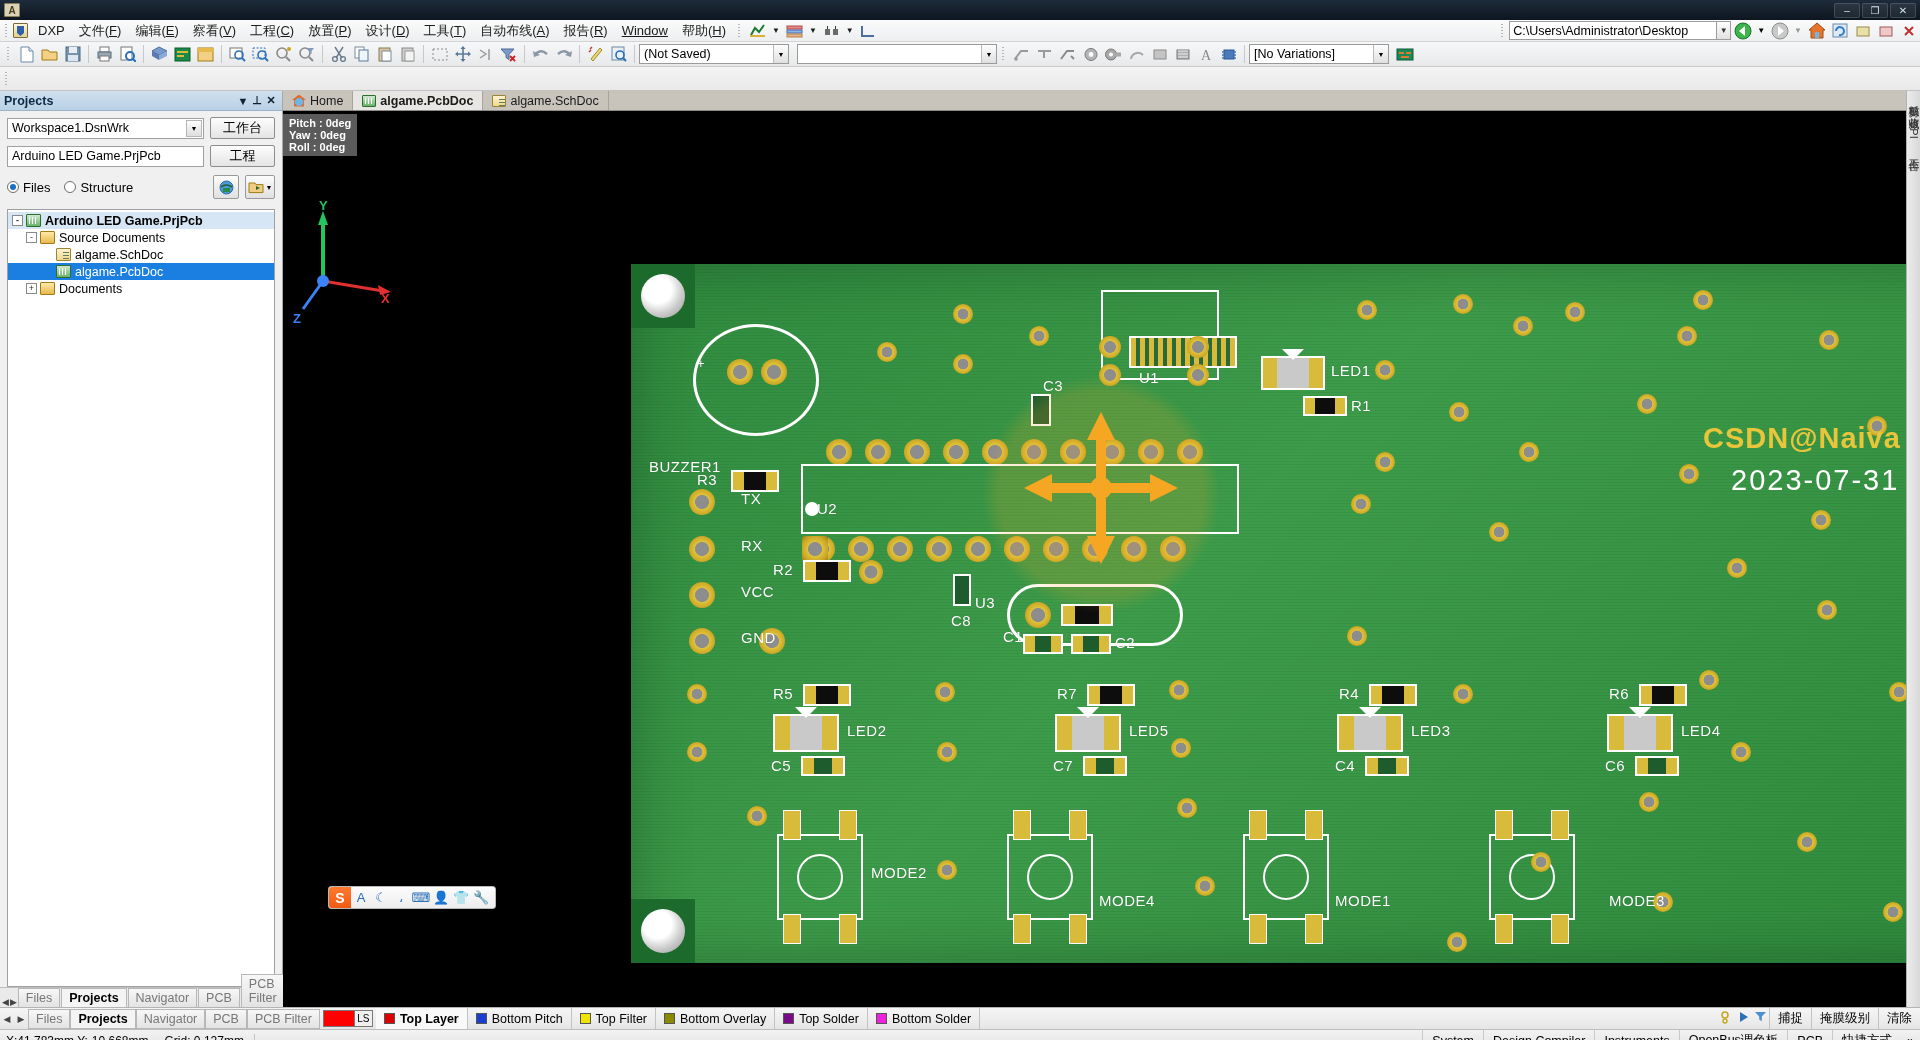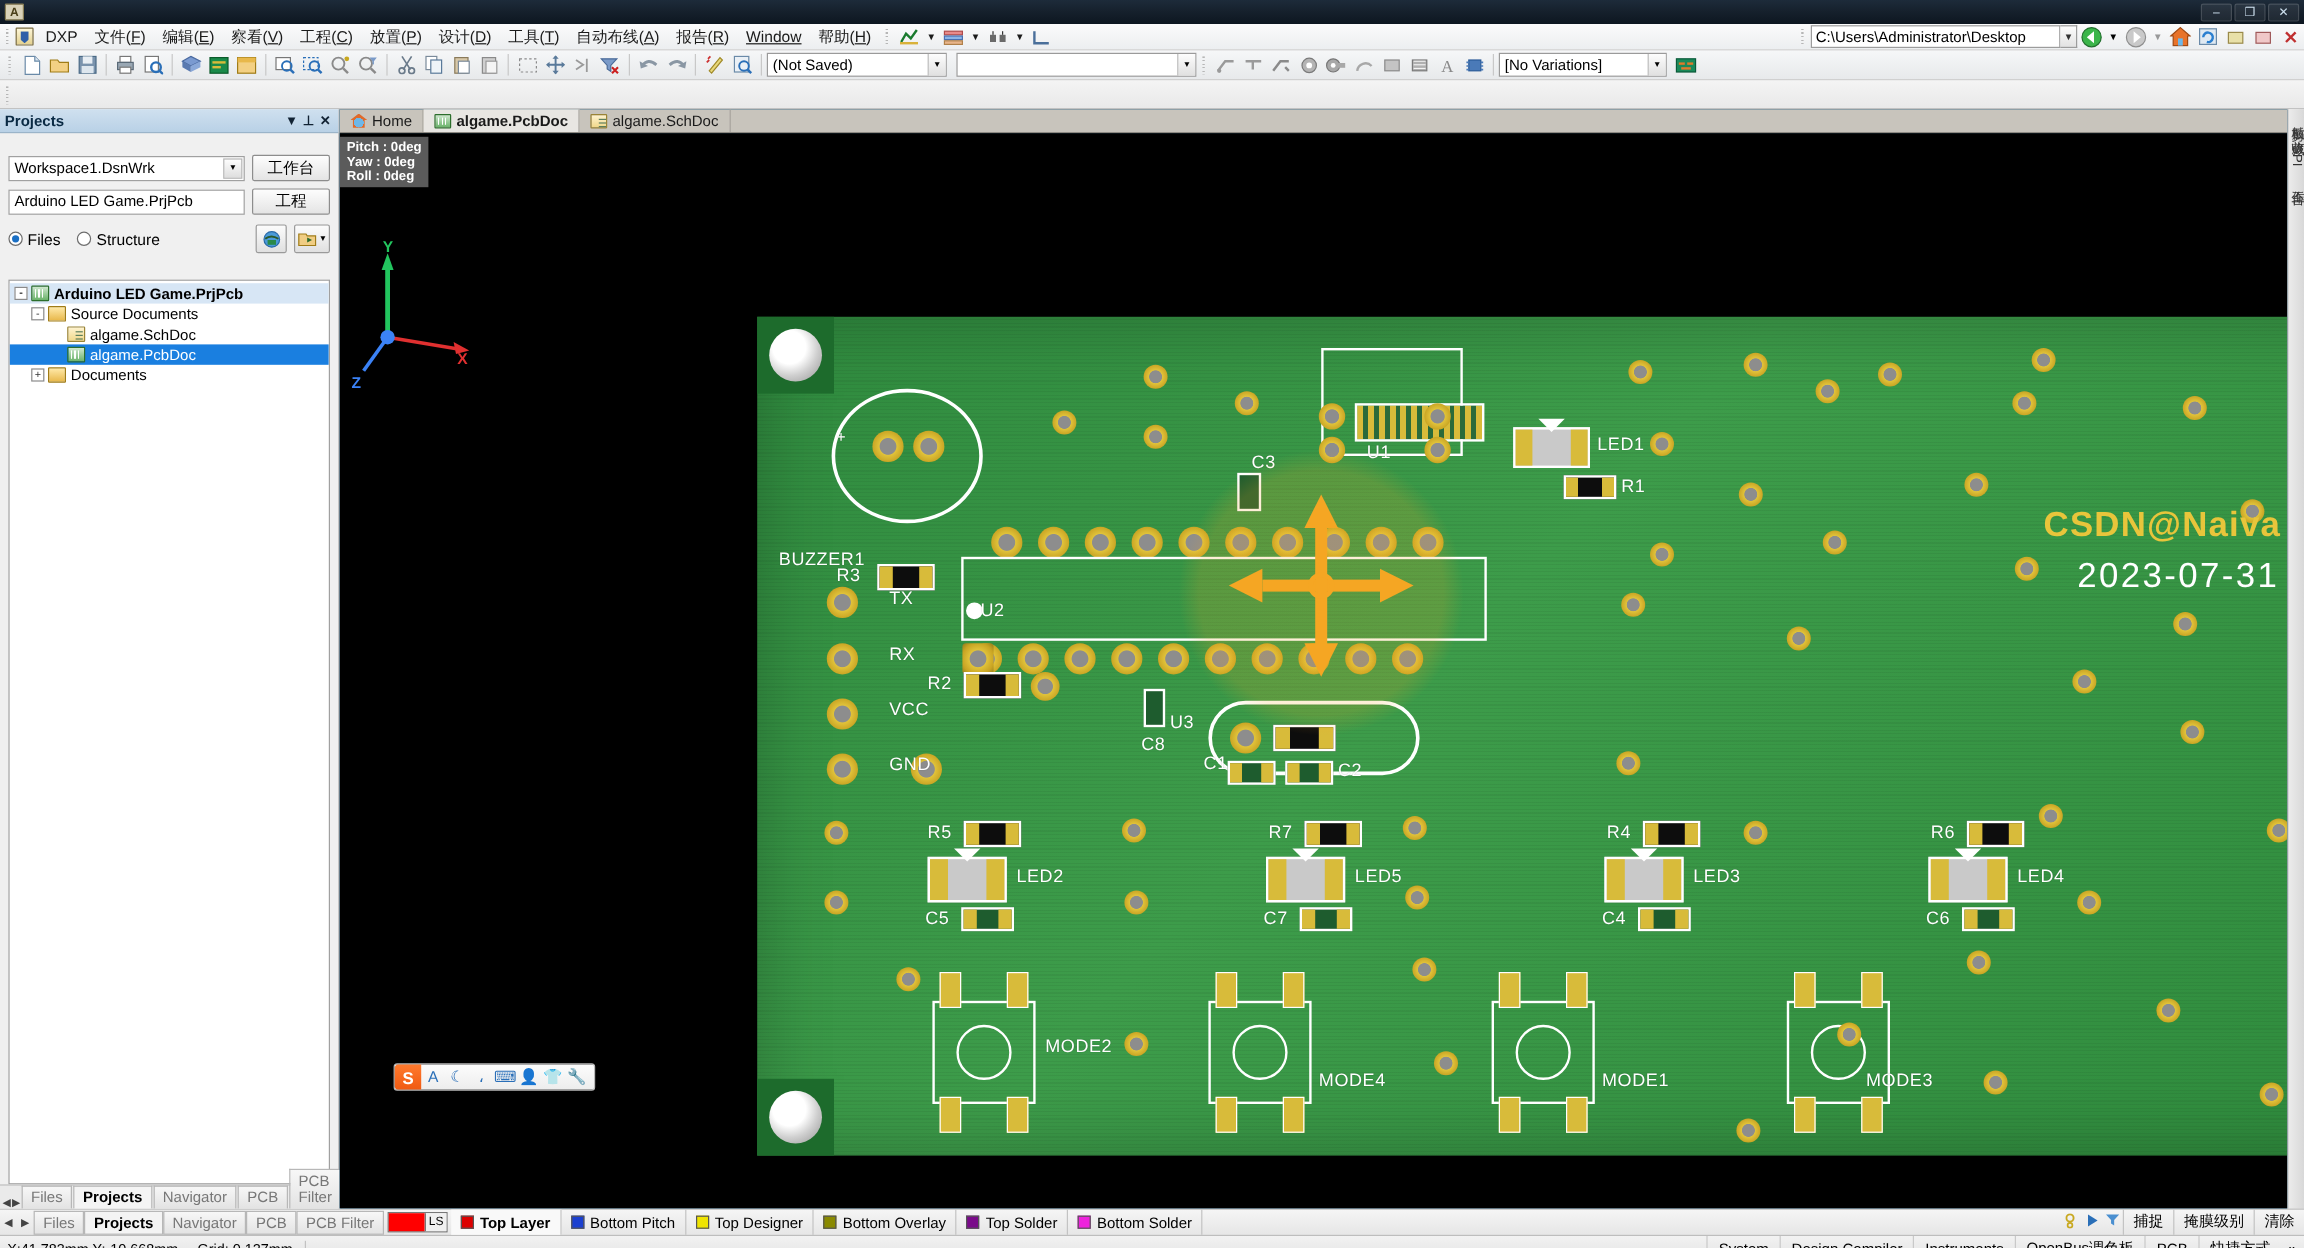--- a/index.html
+++ b/index.html
@@ -82,21 +82,21 @@
   
   #projects { width: 283px; background: #f0f0f0; display: flex; flex-direction: column;
               border-right: 1px solid #a8a8a8; }
   .panel-head {
     height: 20px; background: linear-gradient(to bottom,#cfe0ef,#b9d1e6);
     display: flex; align-items: center; padding: 0 4px; border-bottom: 1px solid #9bb4c9;
     font-weight: bold; font-size: 12.5px; color: #0a2a44;
   }
   .panel-head .spacer { flex: 1; }
   .panel-head .ph-btn { width: 14px; text-align: center; font-size: 11px; color: #123; }
-  .pbody { padding: 18px 7px; display: flex; flex-direction: column; gap: 6px; }
+  .pbody { padding: 6px 7px; display: flex; flex-direction: column; gap: 6px; }
   .row { display: flex; gap: 6px; align-items: center; }
   .textbox { flex: 1; height: 21px; border: 1px solid #a0a0a0; background: #fff;
              display: flex; align-items: center; padding-left: 4px; font-size: 12.5px; position: relative; }
   .textbox .arrow { position:absolute; right:1px; top:1px; width:16px; height:17px;
     background: linear-gradient(to bottom,#fdfdfd,#dedede); border:1px solid #b5b5b5;
     display:flex;align-items:center;justify-content:center;font-size:7px; }
   .btn {
     width: 65px; height: 22px; border: 1px solid #8d8d8d; border-radius: 2px;
     background: linear-gradient(to bottom,#fdfdfd,#e4e4e4);
     display: flex; align-items: center; justify-content: center; font-size: 13px;
@@ -909,21 +909,21 @@
         <div class="slk" style="left:422px;top:493px">C7</div>
         <div class="slk" style="left:708px;top:421px">R4</div>
         <div class="slk" style="left:780px;top:458px">LED3</div>
         <div class="slk" style="left:704px;top:493px">C4</div>
         <div class="slk" style="left:978px;top:421px">R6</div>
         <div class="slk" style="left:1050px;top:458px">LED4</div>
         <div class="slk" style="left:974px;top:493px">C6</div>
         <div class="slk" style="left:240px;top:600px">MODE2</div>
         <div class="slk" style="left:468px;top:628px">MODE4</div>
         <div class="slk" style="left:704px;top:628px">MODE1</div>
-        <div class="slk" style="left:924px;top:628px">MODE3</div>
+        <div class="slk" style="left:978px;top:628px">MODE3</div>
 
         <div style="position:absolute;left:350px;top:110px;width:240px;height:240px;border-radius:50%;background:radial-gradient(circle,rgba(245,166,35,0.18) 0 60%,transparent 70%)"></div>
         <svg width="170" height="170" style="position:absolute;left:385px;top:140px">
           <g fill="#f5a623">
             <rect x="36" y="79" width="98" height="10"></rect>
             <rect x="80" y="36" width="10" height="98"></rect>
             <polygon points="8,84 36,70 36,98"></polygon>
             <polygon points="162,84 134,70 134,98"></polygon>
             <polygon points="85,8 71,36 99,36"></polygon>
             <polygon points="85,160 71,132 99,132"></polygon>
@@ -976,21 +976,21 @@
   <div class="ltab act">
     <span class="lsw" id="sw0" style="background: rgb(221, 0, 0);"></span>
     <span>Top Layer</span>
   </div>
   <div class="ltab">
     <span class="lsw" id="sw1" style="background: rgb(26, 63, 208);"></span>
     <span>Bottom Pitch</span>
   </div>
   <div class="ltab">
     <span class="lsw" id="sw2" style="background: rgb(240, 228, 0);"></span>
-    <span>Top Designer</span>
+    <span>Top Filter</span>
   </div>
   <div class="ltab">
     <span class="lsw" id="sw3" style="background: rgb(138, 138, 0);"></span>
     <span>Bottom Overlay</span>
   </div>
   <div class="ltab">
     <span class="lsw" id="sw4" style="background: rgb(122, 10, 138);"></span>
     <span>Top Solder</span>
   </div>
   <div class="ltab">

